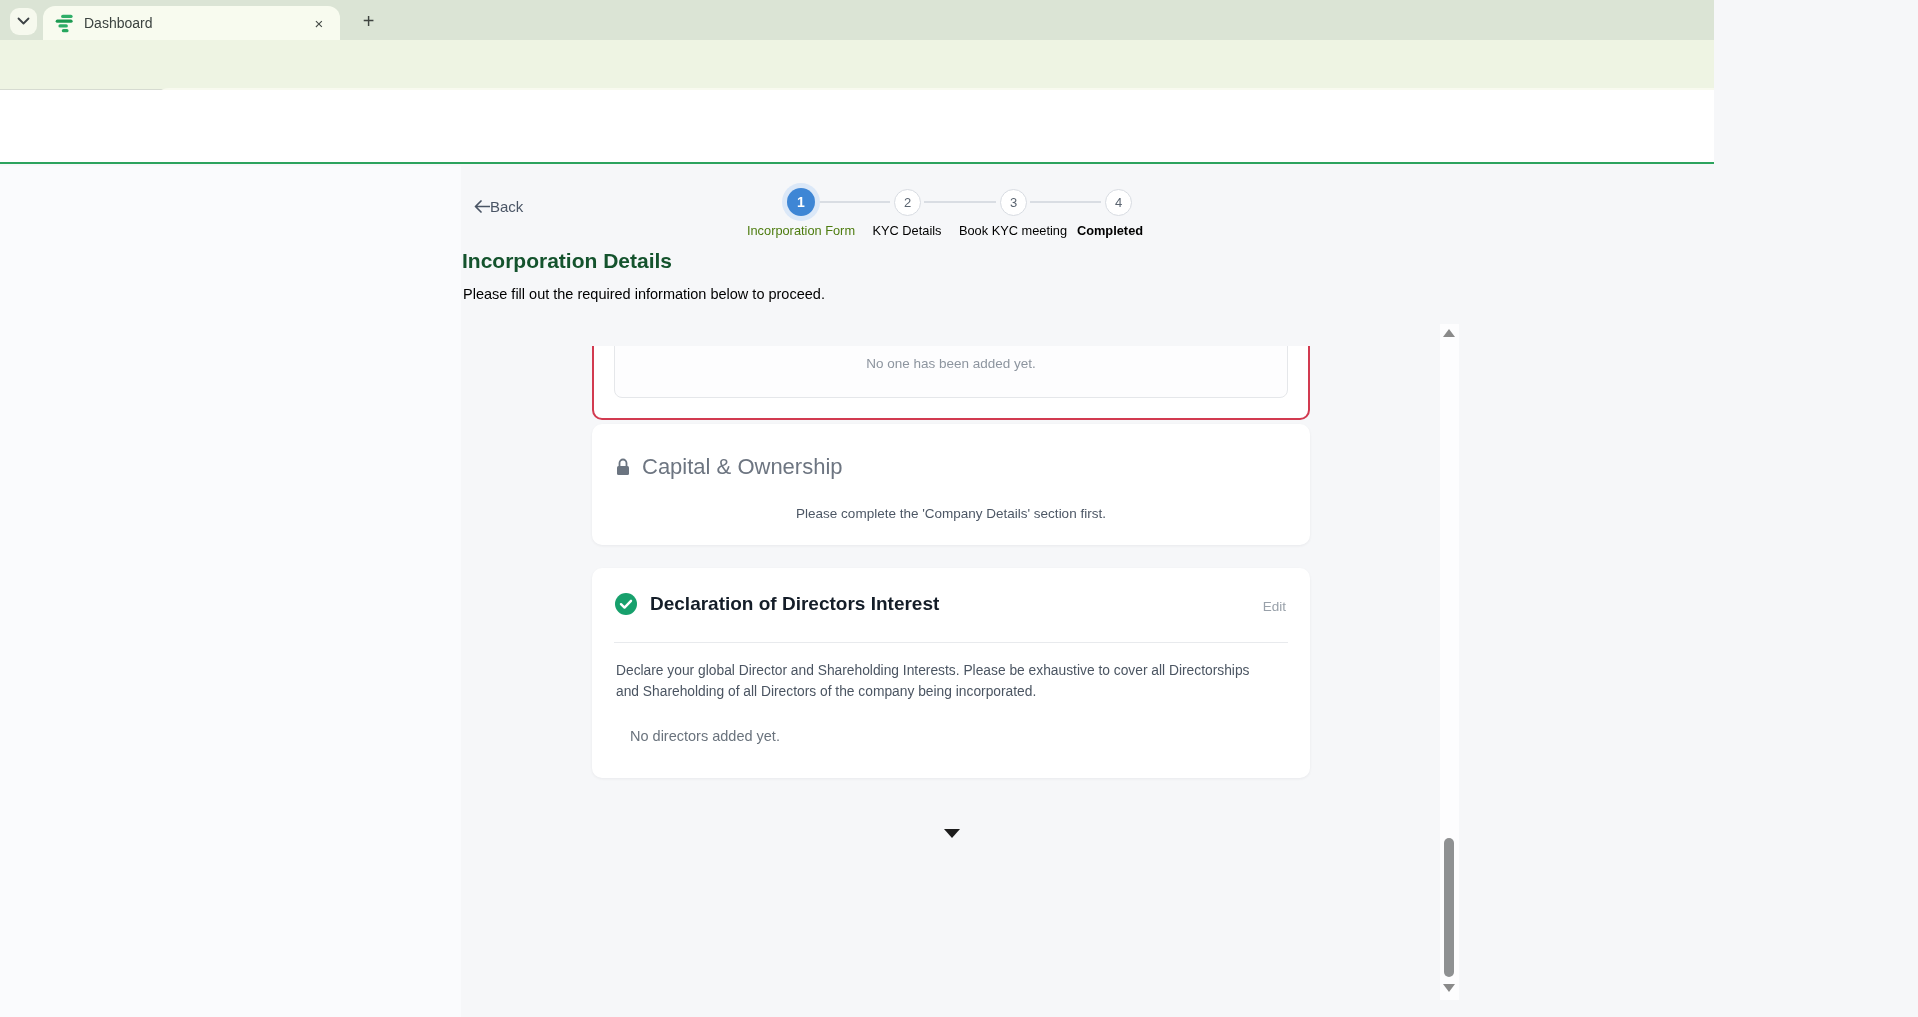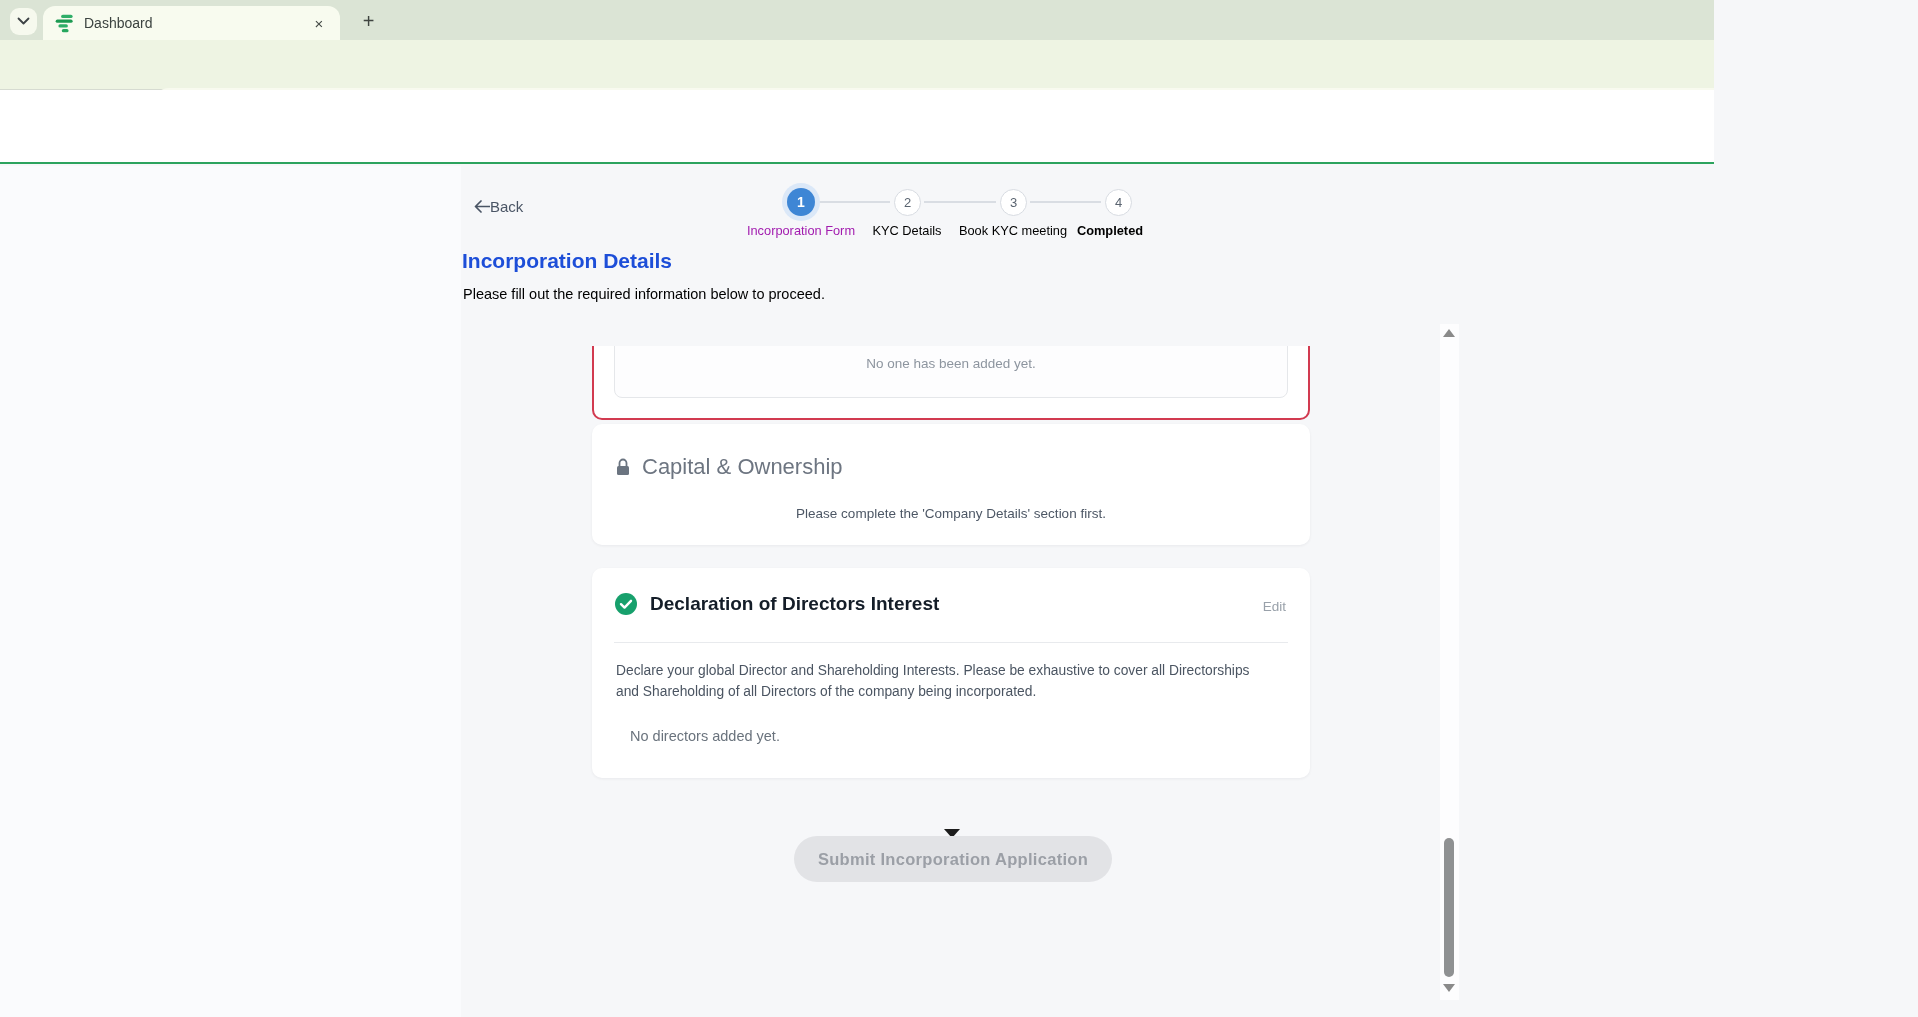--- a/index.html
+++ b/index.html
@@ -48,25 +48,25 @@
 
   
   .back-link { position:absolute; left:474px; top:198px; display:flex; align-items:center; gap:0;
     font-size:15px; color:#4a5565; }
   .step-circle { position:absolute; border-radius:50%; display:flex; align-items:center; justify-content:center; }
   .step-active { left:787px; top:188px; width:28px; height:28px; background:#3e86d5; color:#fff;
     font-size:14px; font-weight:bold; box-shadow:0 0 0 5px #dbe8f8; }
   .step-idle { width:27px; height:27px; background:#ffffff; border:1px solid #d8dce2; color:#5a6470; font-size:13px; }
   .connector { position:absolute; top:201px; height:2px; background:#d9dde3; }
   .step-label { position:absolute; top:222px; width:110px; text-align:center; font-size:12.8px; line-height:1.35; }
-  .step-label.active { color:#a21caf; }
+  .step-label.active { color:#4d7c0f; }
   .step-label.idle { color:#000000; }
 
   
-  .page-title { position:absolute; left:462px; top:249px; font-size:21px; font-weight:600; color:#1d4ed8; }
+  .page-title { position:absolute; left:462px; top:249px; font-size:21px; font-weight:600; color:#14532d; }
   .page-subtitle { position:absolute; left:463px; top:286px; font-size:14.5px; color:#000000; }
 
   
   .redcard-clip { position:absolute; left:592px; top:346px; width:722px; height:76px; overflow:hidden; }
   .redcard { position:absolute; left:0; top:-186px; width:718px; height:260px; background:#ffffff;
     border:2px solid #d23a50; border-radius:10px; }
   .redcard-inner { position:absolute; left:20px; right:20px; top:20px; bottom:20px;
     border:1px solid #e5e7ea; border-radius:8px; background:#fdfdfe;
     display:flex; align-items:flex-end; justify-content:center; padding-bottom:26px; }
   .redcard-msg { font-size:13.5px; color:#8d959f; }
@@ -264,20 +264,19 @@
       <svg width="14" height="18" viewBox="0 0 14 18">
         <rect x="1" y="8" width="12" height="9" rx="1.5" fill="#6b7480"></rect>
         <path d="M3.5 8 V5 a3.5 3.5 0 0 1 7 0 V8" fill="none" stroke="#6b7480" stroke-width="1.8"></path>
       </svg>
       <span class="capital-title">Capital &amp; Ownership</span>
     </div>
     <div class="capital-msg">Please complete the 'Company Details' section first.</div>
   </div>
 
   <div class="tooltip-arrow"></div>
-  <button class="submit-btn" disabled="">Submit Incorporation Application</button>
 
   <div class="scroll-track"></div>
   <div class="scroll-up"></div>
   <div class="scroll-thumb"></div>
   <div class="scroll-down"></div>
 
 </div>
 
 </body></html>

